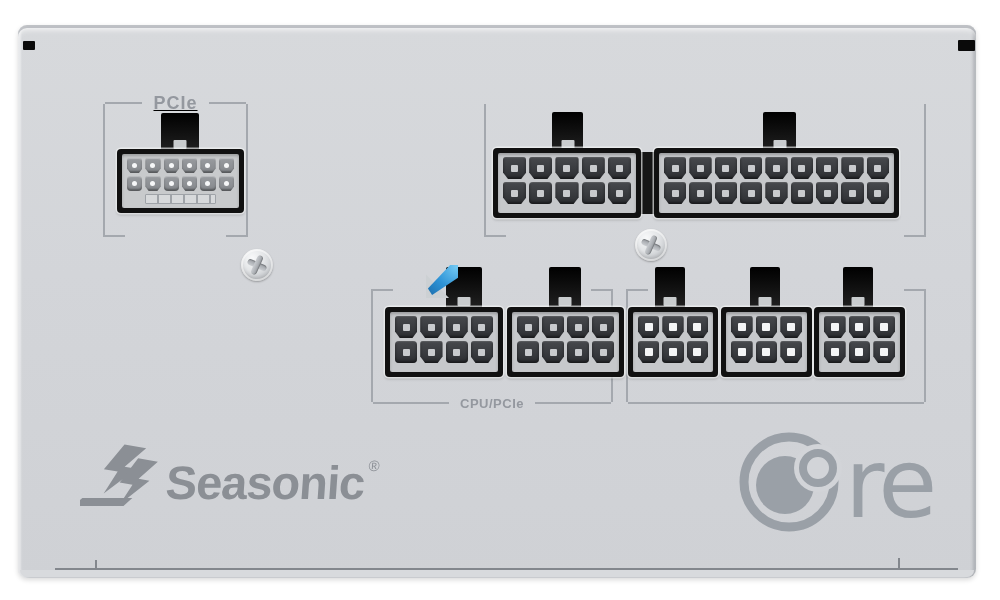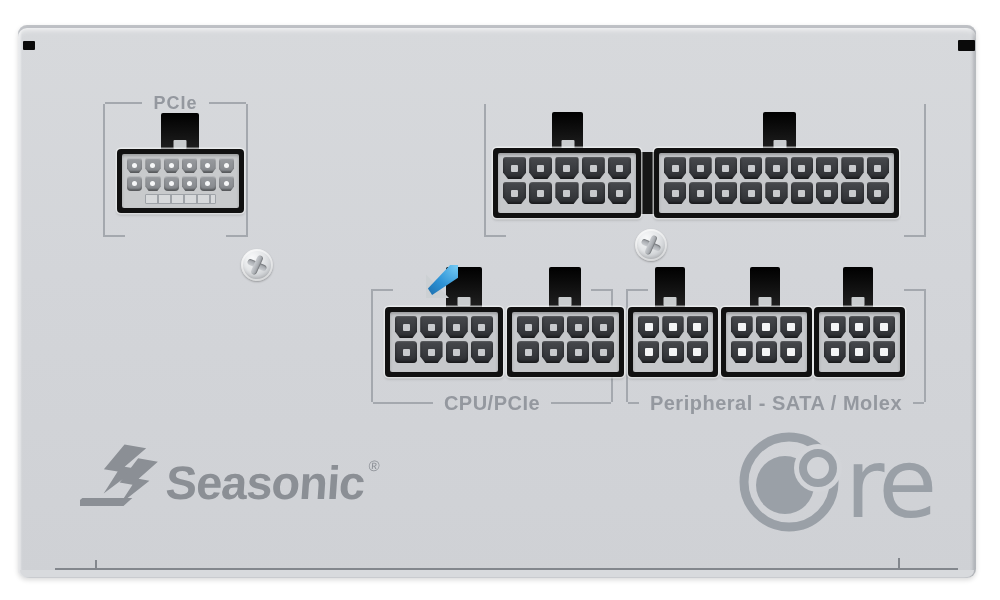--- a/index.html
+++ b/index.html
@@ -37,26 +37,26 @@
   .bracket{position:absolute;z-index:1;}
   .b-side{position:absolute;width:2px;background:var(--line);}
   .b-side.l{left:0;} .b-side.r{right:0;}
   .bracket.top .b-side{top:1px;bottom:0;}
   .bracket.bot .b-side{top:0;bottom:1px;}
   .b-cap{position:absolute;width:22px;height:2px;background:var(--line);}
   .b-cap.l{left:0;} .b-cap.r{right:0;}
   .bracket.top .b-cap{bottom:0;}
   .bracket.bot .b-cap{top:0;}
   .b-label{position:absolute;left:2px;right:2px;height:20px;display:flex;align-items:center;}
-  .bracket.top .b-label{top:-10px;}
+  .bracket.top .b-label{top:-10px;text-decoration:underline;}
   .bracket.bot .b-label{bottom:-10px;}
   .b-line{flex:1;height:2px;background:var(--line);}
   .b-text{padding:0 11px;font-weight:bold;font-size:18px;letter-spacing:1px;
     color:var(--label);white-space:nowrap;}
-  .bracket.bot .b-text{font-size:20px;letter-spacing:.5px;}
+  .bracket.bot .b-text{font-size:13px;letter-spacing:.5px;}
 
   
   .tab{position:absolute;z-index:2;border-radius:2px 2px 0 0;
     background:linear-gradient(180deg,#000 0%,#181818 70%,#222 100%);}
   .tab::after{content:"";position:absolute;left:50%;bottom:4px;transform:translateX(-50%);
     width:13px;height:9px;background:#c9ccce;border-radius:1px;}
   .sticker{position:absolute;z-index:3;}
   .s-light{position:absolute;left:0;bottom:2px;width:72%;height:82%;background:#ccd0d3;
     clip-path:polygon(0 18%,100% 100%,0 100%);}
   .s-blue{position:absolute;left:6%;top:0;width:94%;height:86%;
@@ -235,21 +235,20 @@
       </div>
     </div>
 
   <div class="bracket bot" style="left:626px;top:289px;width:300px;height:114px">
     <div class="b-side l"></div>
     <div class="b-side r"></div>
     <div class="b-cap l"></div>
     <div class="b-cap r"></div>
     <div class="b-label">
         <span class="b-line"></span>
-        <span class="b-text">Peripheral - SATA / Molex</span>
         <span class="b-line"></span>
       </div>
   </div>
   <div class="tab" style="left:655px;top:267px;width:30px;height:43px"></div>
   <div class="tab" style="left:750px;top:267px;width:30px;height:43px"></div>
   <div class="tab" style="left:843px;top:267px;width:30px;height:43px"></div>
   <div class="conn" style="left:628px;top:307px;width:90px;height:70px">
       <div class="face bright" style="grid-template-columns: repeat(3, 1fr);">
         <div class="pin cham"></div>
         <div class="pin cham"></div>

